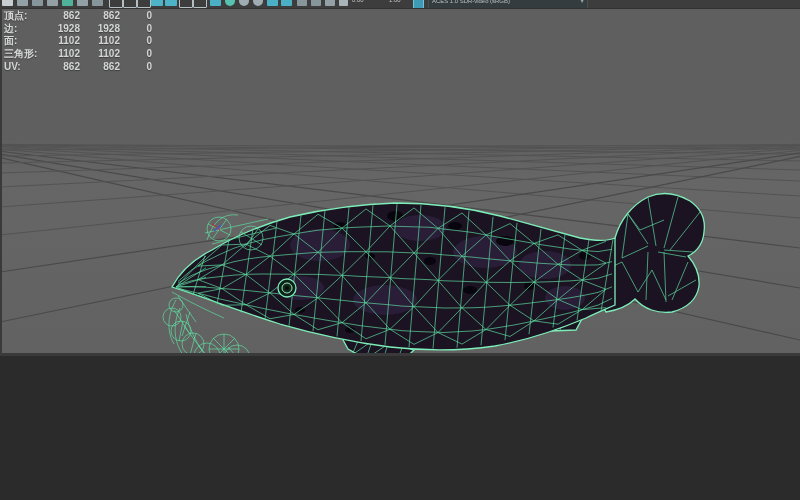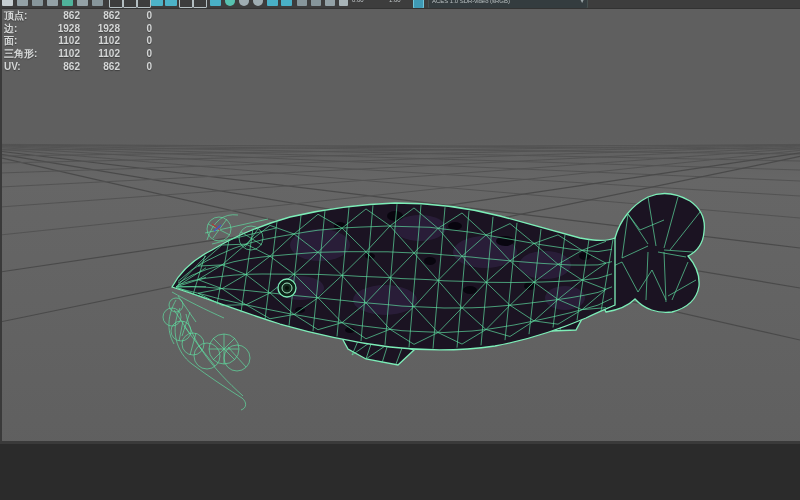--- a/index.html
+++ b/index.html
@@ -1,17 +1,17 @@
 <!DOCTYPE html>
 <html style="--viewport-bg: #616161; --toolbar-bg: #3d3d3d; --grid: #535353; --wire: #5fe0a2; --wire-bright: #7deeb8; --body: #1b1322; --teal: #3f9ab5; --hud-text: #d4d6d6;"><head>
 <meta charset="utf-8">
 <style>
   html,body{margin:0;padding:0;background:#2b2b2b;}
   .screen{
-    position:relative;width:800px;height:444px;overflow:hidden;
+    position:relative;width:800px;height:356px;overflow:hidden;
     font-family:"Liberation Sans","DejaVu Sans",sans-serif;
     background:var(--viewport-bg,#616161);
   }
   
   .toolbar{
     position:absolute;left:0;top:0;width:800px;height:8px;
     background:var(--toolbar-bg,#3d3d3d);
     border-bottom:1px solid #323232;
     overflow:hidden;z-index:5;
   }

